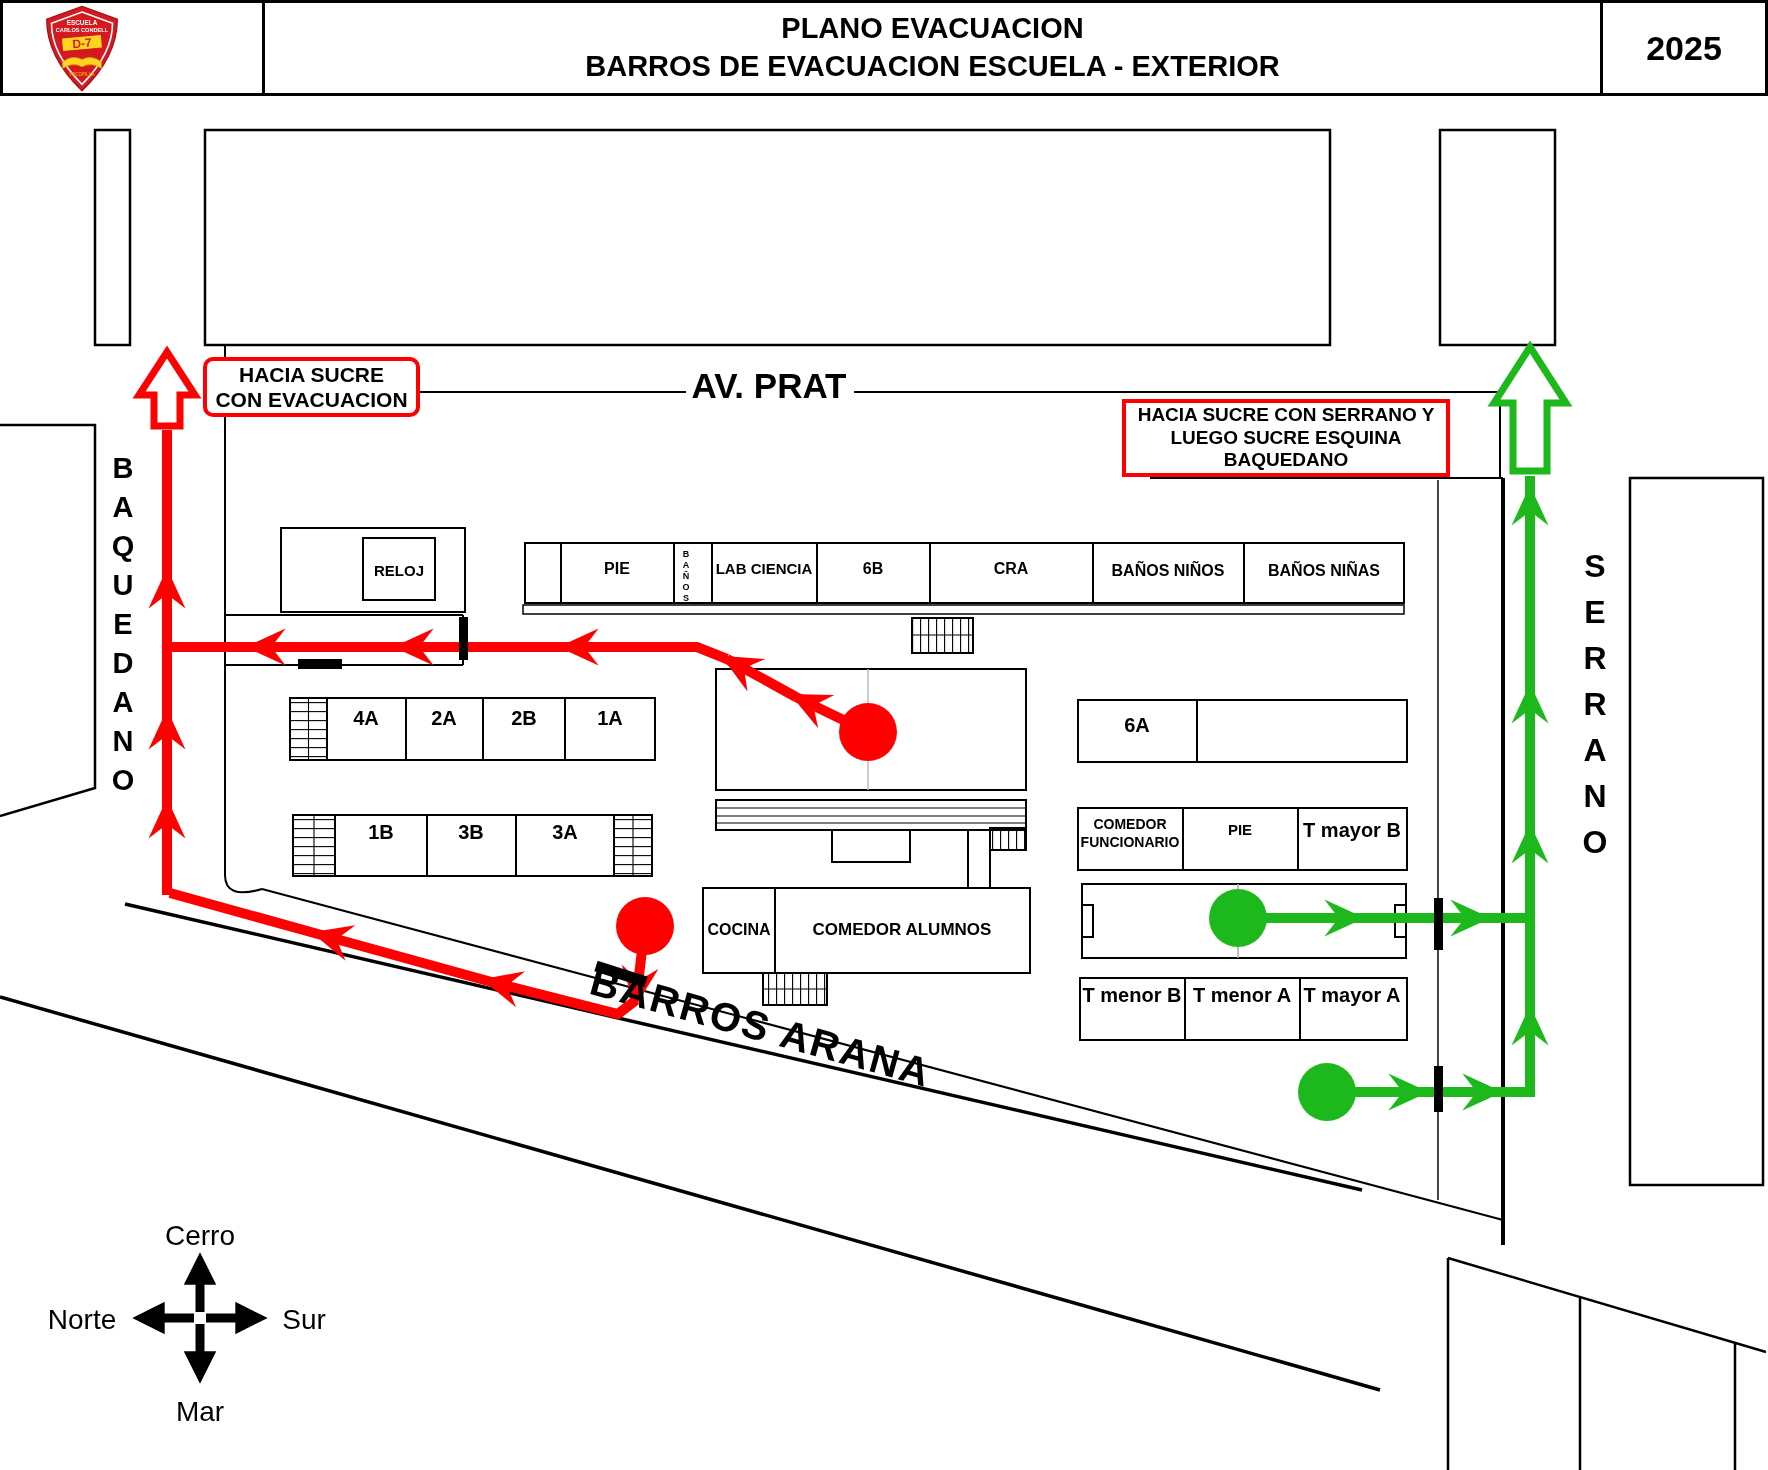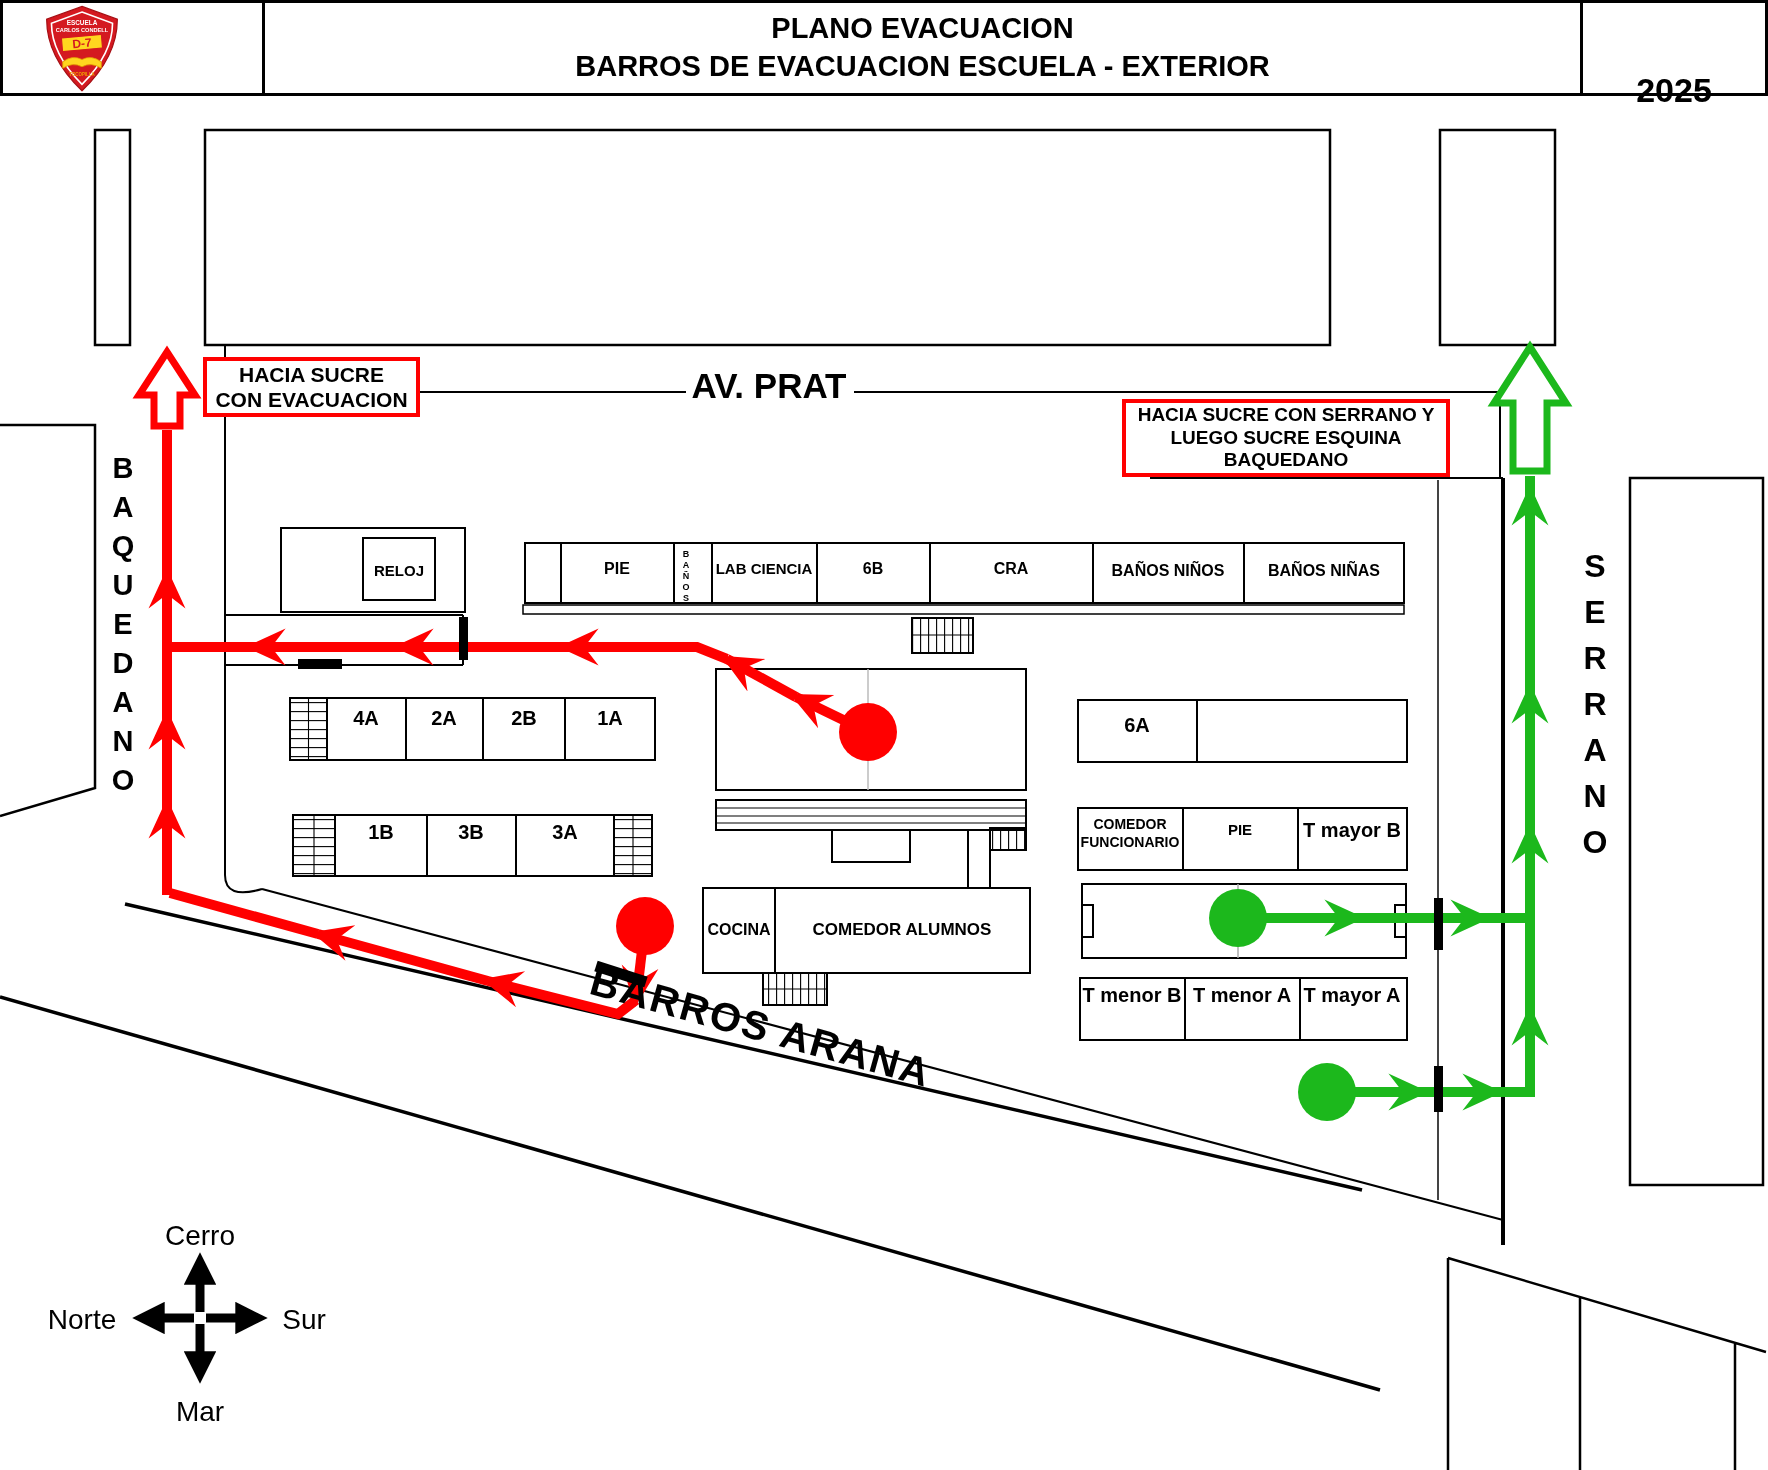--- a/index.html
+++ b/index.html
@@ -6,27 +6,27 @@
   .page{position:relative;width:1768px;height:1470px;background:#fff;overflow:hidden;
         font-family:"Liberation Sans",sans-serif;}
   
   .hdr{position:absolute;left:0;top:0;width:1762px;height:90px;border:3px solid #000;
        display:flex;z-index:30;background:#fff;}
   .hcell{height:100%;box-sizing:border-box;}
   .hlogo{width:262px;border-right:3px solid #000;display:flex;align-items:center;}
   .htitle{flex:1;border-right:3px solid #000;display:flex;flex-direction:column;
           justify-content:center;align-items:center;text-align:center;
           font-weight:bold;font-size:29px;line-height:1.3;color:#000;}
-  .hyear{width:182px;display:flex;align-items:center;justify-content:center;
-         font-weight:bold;font-size:34px;color:#000;margin-top:42px;}
+  .hyear{width:162px;display:flex;align-items:center;justify-content:center;
+         font-weight:bold;font-size:34px;color:#000;}
   
   .exitbox{position:absolute;background:#fff;border:4px solid #f00;color:#000;
            display:flex;flex-direction:column;justify-content:center;align-items:center;
            text-align:center;font-weight:bold;z-index:20;}
-  #redbox{left:203px;top:357px;width:209px;height:52px;font-size:21px;line-height:1.2;}
+  #redbox{left:203px;top:357px;width:209px;height:52px;font-size:21px;line-height:1.2;border-radius:10px;}
   #greenbox{left:1122px;top:399px;width:320px;height:70px;font-size:19px;line-height:1.18;}
   
   .vstreet{position:absolute;writing-mode:vertical-lr;text-orientation:upright;
            font-weight:bold;color:#000;z-index:10;white-space:nowrap;}
   #baquedano{left:106px;top:452px;font-size:29px;letter-spacing:7px;}
   #serrano{left:1576px;top:548px;font-size:32px;letter-spacing:10px;}
   #banos-v{left:681px;top:549px;font-size:9px;letter-spacing:1px;font-weight:bold;}
   svg text{font-family:"Liberation Sans",sans-serif;}
   .lbl{font-weight:bold;fill:#000;text-anchor:middle;dominant-baseline:middle;}
   .plain{font-weight:normal;fill:#000;text-anchor:middle;dominant-baseline:middle;}

